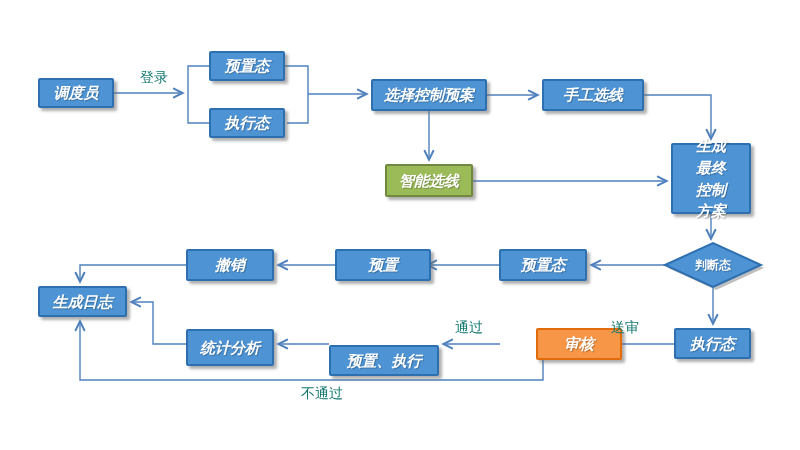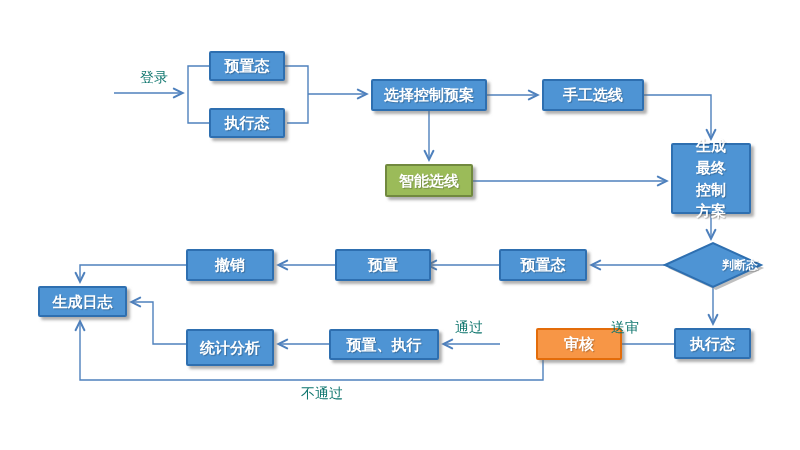--- a/index.html
+++ b/index.html
@@ -8,20 +8,21 @@
     font-family:"Liberation Sans",sans-serif;
   }
   .connectors{position:absolute;left:0;top:0;width:800px;height:450px;}
   .node{
     position:absolute;display:flex;align-items:center;justify-content:center;
     box-sizing:border-box;text-align:center;
     background:#4e94d4;border:2px solid #2e6fb0;border-radius:2px;
     color:#ffffff;font-weight:bold;font-size:15px;line-height:1.45;
     box-shadow:3px 3px 3px rgba(110,110,110,0.55);
     text-shadow:1px 1px 1px rgba(0,0,0,0.25);
+    font-style:italic;
   }
   .node.green{background:#9bbb59;border-color:#71893f;}
   .node.orange{background:#f79646;border-color:#e36c0a;margin-left:36px;}
   .diamond-label{
     position:absolute;display:flex;align-items:center;justify-content:center;
     color:#ffffff;font-weight:bold;font-size:12px;
     text-shadow:1px 1px 1px rgba(0,0,0,0.25);
   }
   .edge-label{
     position:absolute;color:#0f766e;font-size:14px;text-align:center;
@@ -59,48 +60,49 @@
       <path d="M329,344 H279" marker-end="url(#arw)"></path>
       <path d="M186,344 H153 V302 H132" marker-end="url(#arw)"></path>
       <path d="M543,360 V380 H80 V322" marker-end="url(#arw)"></path>
     </g>
     <g>
       <polygon points="668,268 716,246 764,268 716,290" fill="#a9a9a9" opacity="0.75"></polygon>
       <polygon points="665,265 713,243 761,265 713,287" fill="#4e94d4" stroke="#2e6fb0" stroke-width="2"></polygon>
     </g>
   </svg>
 
+  <div class="node" style="left:38px;top:78px;width:76px;height:30px;">调度员</div>
 
   <div class="node" style="left:209px;top:51px;width:76px;height:30px;">预置态</div>
 
   <div class="node" style="left:209px;top:108px;width:76px;height:30px;">执行态</div>
 
   <div class="node" style="left:371px;top:79px;width:116px;height:32px;">选择控制预案</div>
 
   <div class="node" style="left:542px;top:79px;width:102px;height:32px;">手工选线</div>
 
   <div class="node green" style="left:385px;top:164px;width:88px;height:33px;">智能选线</div>
 
   <div class="node" style="left:671px;top:143px;width:80px;height:71px;padding:0 23px;">生成最终控制方案</div>
 
-  <div class="diamond-label" style="left:692px;top:254px;width:96px;height:22px;">判断态</div>
+  <div class="diamond-label" style="left:665px;top:254px;width:96px;height:22px;">判断态</div>
 
   <div class="node" style="left:499px;top:249px;width:88px;height:32px;">预置态</div>
 
   <div class="node" style="left:335px;top:249px;width:96px;height:32px;">预置</div>
 
   <div class="node" style="left:186px;top:249px;width:88px;height:32px;">撤销</div>
 
   <div class="node" style="left:38px;top:286px;width:89px;height:31px;">生成日志</div>
 
   <div class="node" style="left:674px;top:328px;width:77px;height:31px;">执行态</div>
 
   <div class="node orange" style="left:500px;top:328px;width:86px;height:32px;">审核</div>
 
-  <div class="node" style="left:329px;top:329px;width:110px;height:31px;">预置、执行</div>
+  <div class="node" style="left:329px;top:345px;width:110px;height:31px;">预置、执行</div>
 
   <div class="node" style="left:186px;top:329px;width:88px;height:37px;">统计分析</div>
 
   <div class="edge-label" style="left:131px;top:69px;width:46px;">登录</div>
 
   <div class="edge-label" style="left:446px;top:319px;width:46px;">通过</div>
 
   <div class="edge-label" style="left:602px;top:319px;width:46px;">送审</div>
 
   <div class="edge-label" style="left:291px;top:385px;width:62px;">不通过</div>

